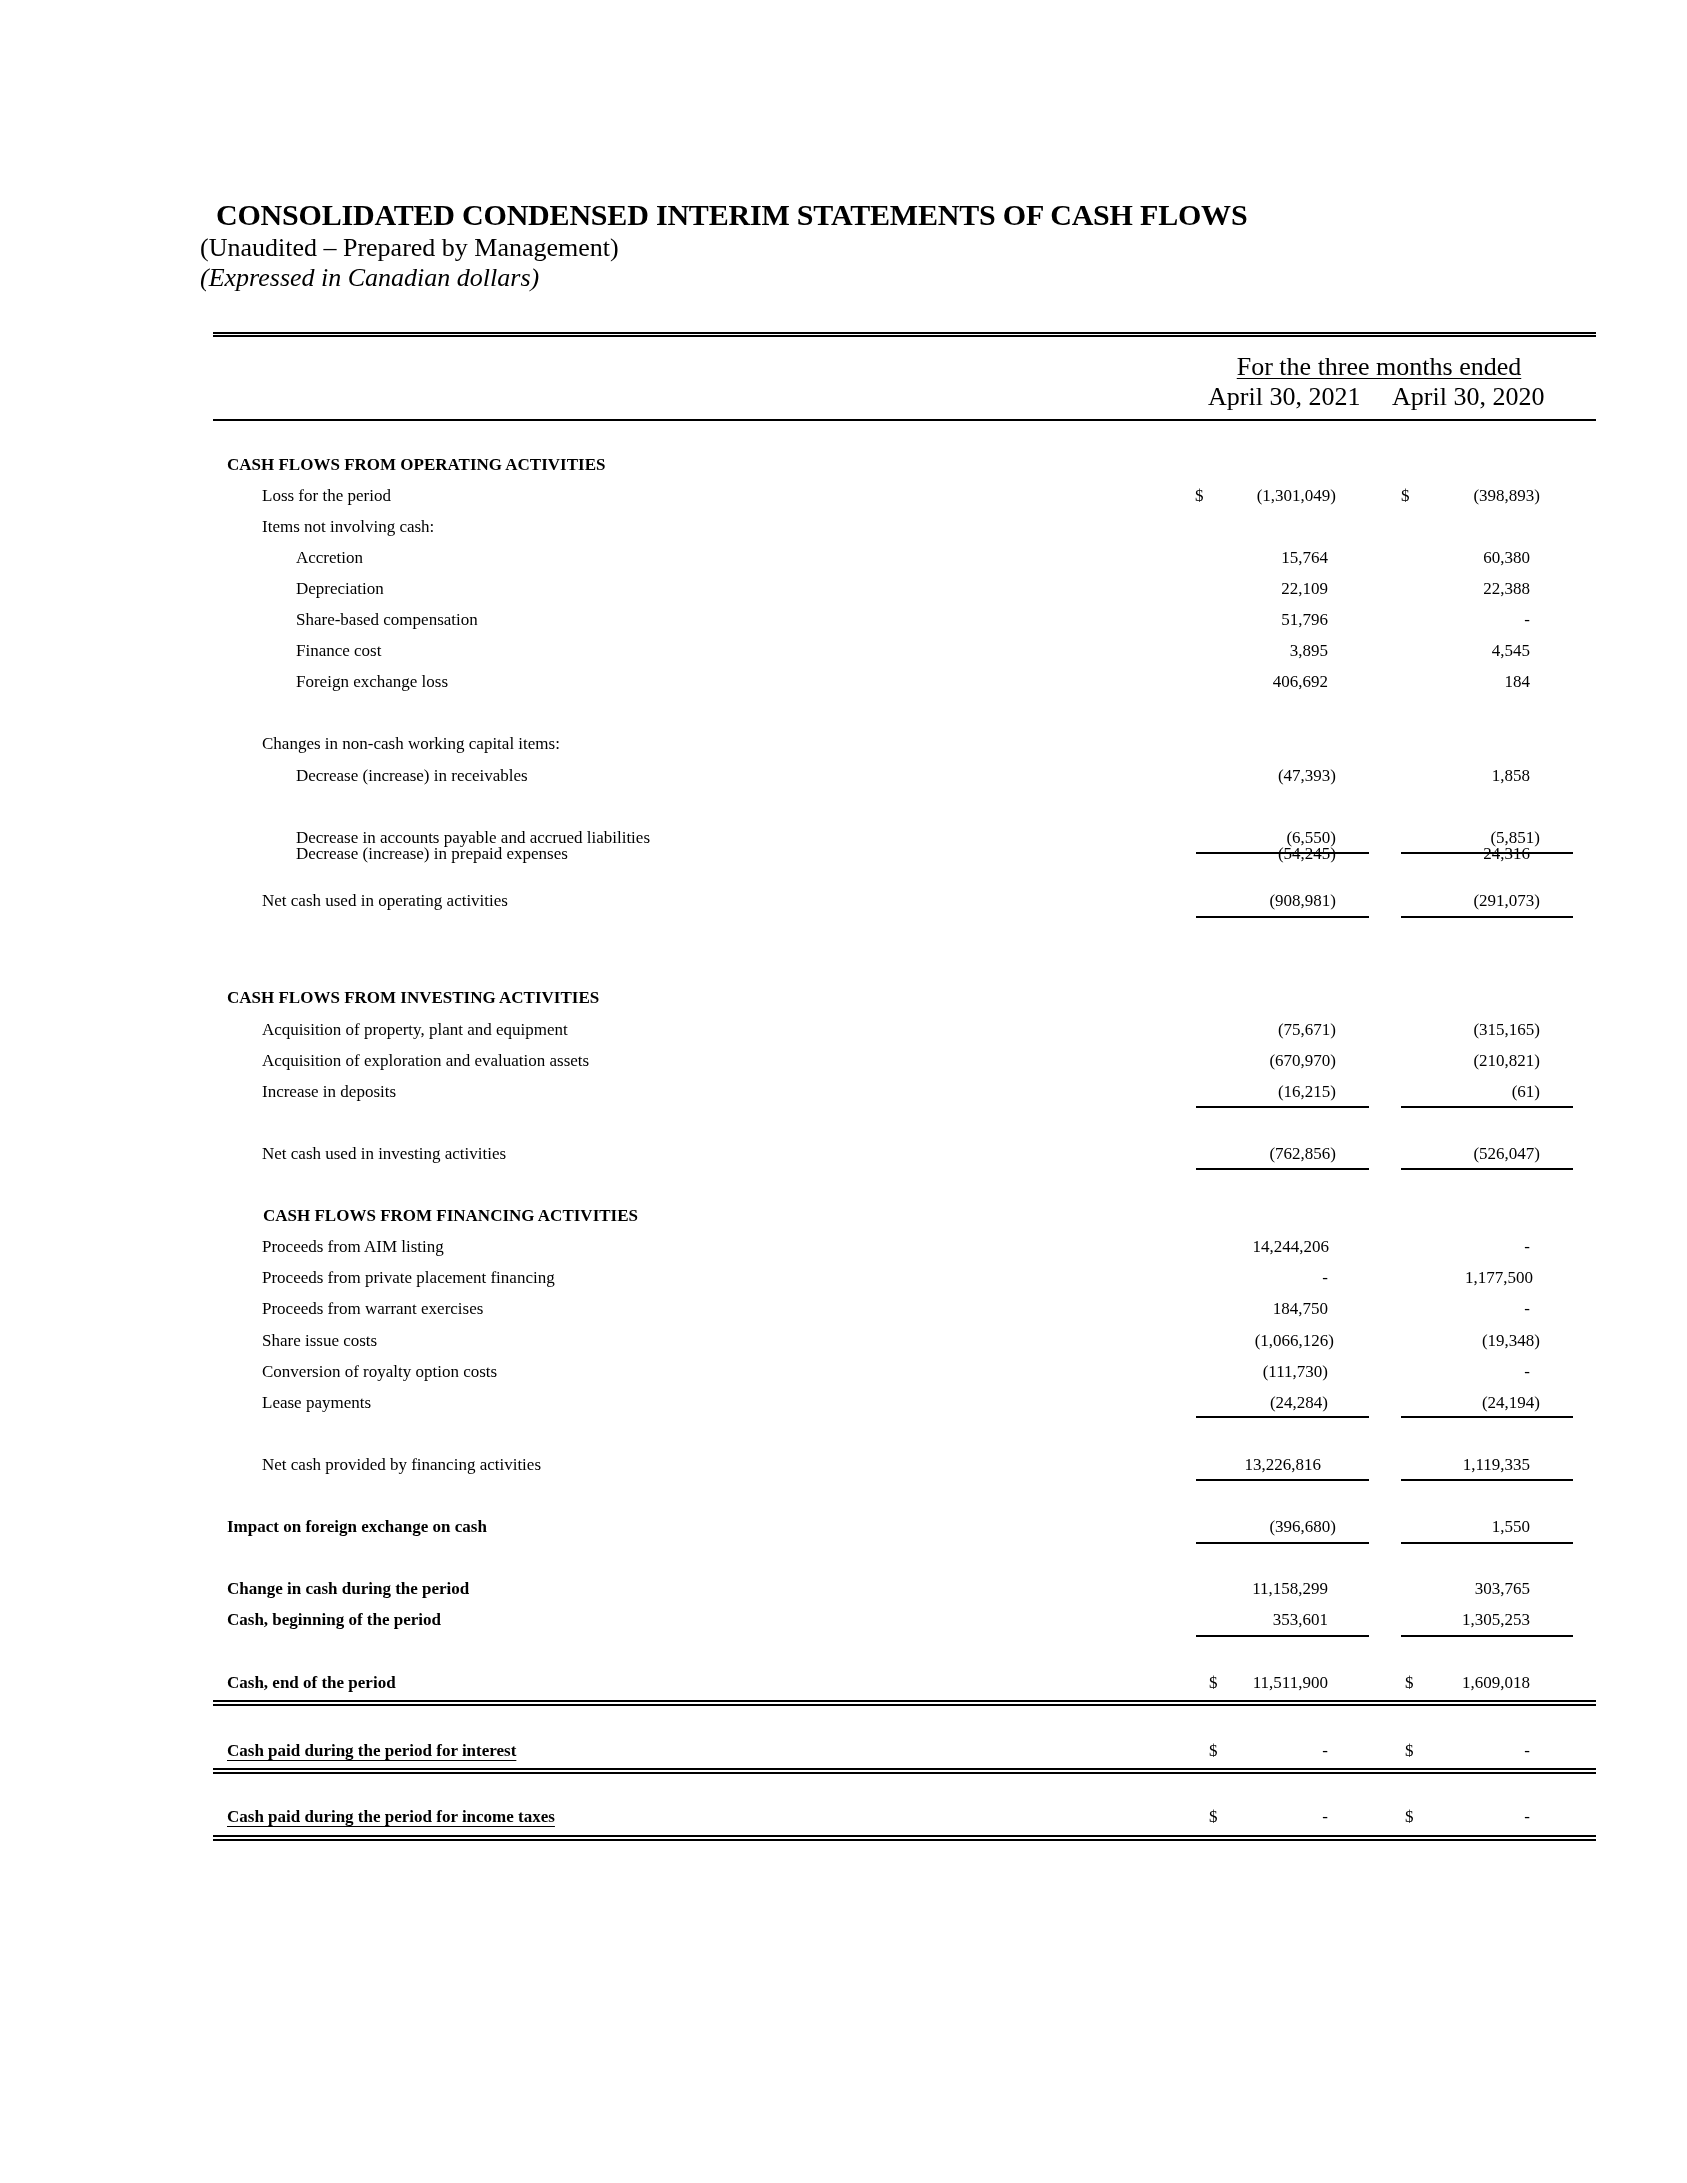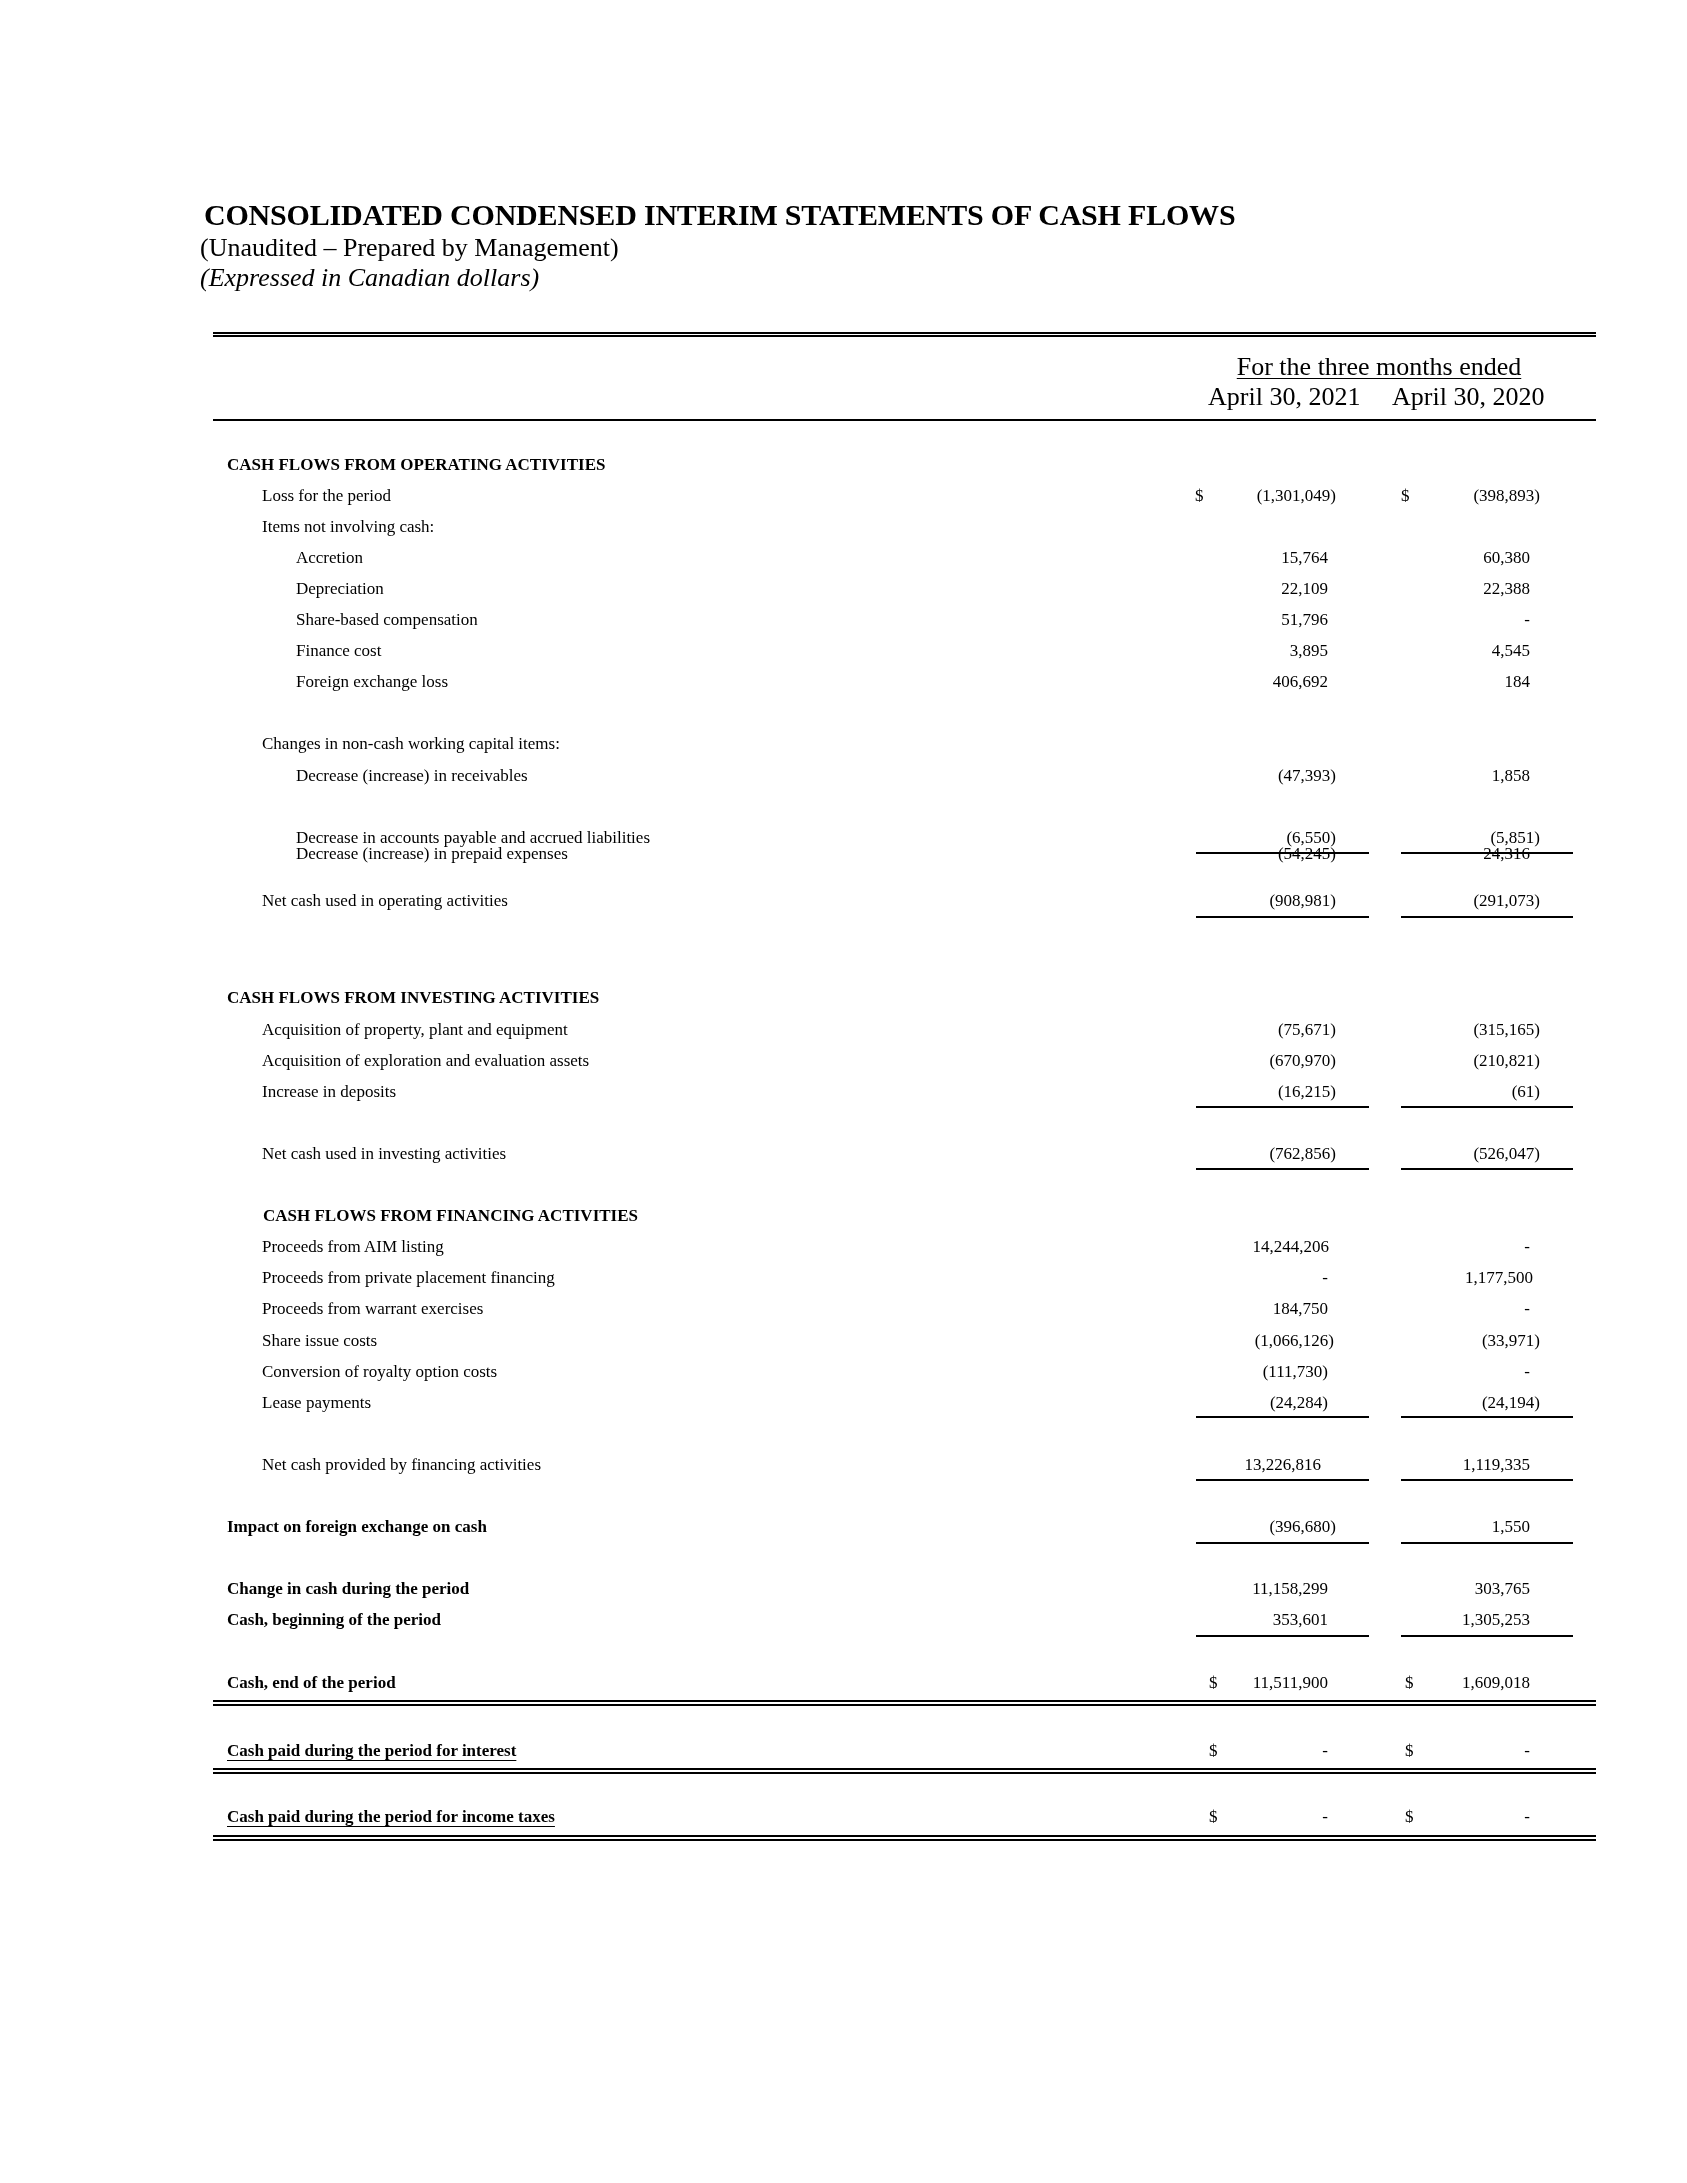--- a/index.html
+++ b/index.html
@@ -1,19 +1,19 @@
 <!DOCTYPE html>
 <html style="font-size:10.6px"><head>
   <meta charset="utf-8">
   <style>
     html, body { margin: 0; padding: 0; background: #ffffff; }
     body { width: 1687px; height: 2183px; position: relative; overflow: hidden;
            font-family: "Liberation Serif", "DejaVu Serif", serif; color: #000; }
     .abs { position: absolute; white-space: nowrap; }
-    .title { left: 204px; top: 198px; font-size: 30px; font-weight: bold; letter-spacing: -0.2px; text-align: right; }
+    .title { left: 216px; top: 198px; font-size: 30px; font-weight: bold; letter-spacing: -0.2px; text-align: right; }
     .sub1 { left: 200px; top: 233px; font-size: 26px; }
     .sub2 { left: 200px; top: 263px; font-size: 26px; font-style: italic; }
     .hr { position: absolute; background: #000; }
     .hdr1 { left: 1227px; width: 304px; top: 352px; font-size: 26px; text-align: center;
             text-decoration: underline; text-underline-offset: 3.3px; text-decoration-thickness: 1.3px; }
     .hdr2a { left: 1208px; top: 382px; font-size: 26px; }
     .hdr2b { left: 1392px; top: 382px; font-size: 26px; }
 
     .row { position: absolute; left: 0; width: 1656px; height: 31px; font-size: 17px; line-height: 31px; }
     .lbl { position: absolute; white-space: nowrap; }
@@ -158,21 +158,21 @@
   <span class="v2" style="right:123px;">1,177,500</span>
 </div>
 <div class="row" style="top:1293px;">
   <span class="lbl l1">Proceeds from warrant exercises</span>
   <span class="v1" style="right:328px;">184,750</span>
   <span class="v2" style="right:126px;">-</span>
 </div>
 <div class="row" style="top:1325px;">
   <span class="lbl l1">Share issue costs</span>
   <span class="v1" style="right:322px;">(1,066,126)</span>
-  <span class="v2" style="right:116px;">(33,971)</span>
+  <span class="v2" style="right:116px;">(19,348)</span>
 </div>
 <div class="row" style="top:1356px;">
   <span class="lbl l1">Conversion of royalty option costs</span>
   <span class="v1" style="right:328px;">(111,730)</span>
   <span class="v2" style="right:126px;">-</span>
 </div>
 <div class="row" style="top:1387px;">
   <span class="lbl l1">Lease payments</span>
   <span class="v1" style="right:328px;">(24,284)</span>
   <span class="v2" style="right:116px;">(24,194)</span>

